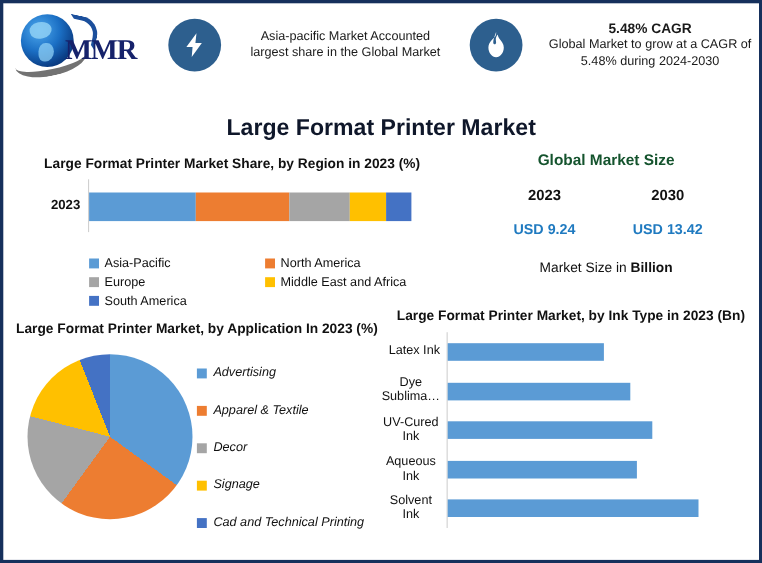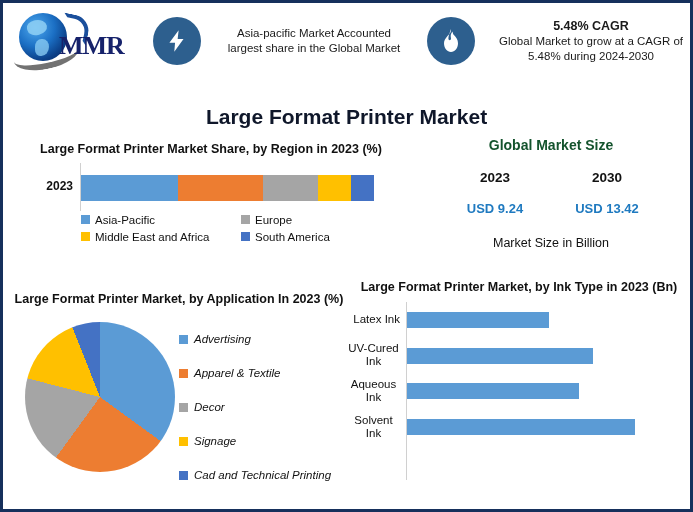--- a/index.html
+++ b/index.html
@@ -47,34 +47,34 @@
 
   
   .panel-region{position:absolute;left:8px;top:138px;width:400px;height:142px;}
   .chart-title{text-align:center;font-size:12.5px;font-weight:bold;color:#111;line-height:17px;}
   .region-plot{position:relative;margin-top:5px;height:48px;}
   .region-axis{position:absolute;left:69px;top:0;width:1px;height:48px;background:#d0d0d0;}
   .region-cat{position:absolute;left:0;top:16px;width:62px;text-align:right;
     font-size:12px;font-weight:bold;color:#111;}
   .stack{position:absolute;left:70px;top:12px;height:26px;width:293px;display:flex;}
   .stack span{height:26px;display:block;}
-  .region-legend{position:relative;margin-top:0;margin-left:70px;width:320px;
+  .region-legend{position:relative;margin-top:20px;margin-left:70px;width:320px;
     display:flex;flex-wrap:wrap;}
   .region-legend .li{display:flex;align-items:center;width:160px;height:17px;font-size:11.5px;color:#111;}
   .region-legend .sw{width:9px;height:9px;margin-right:5px;flex:0 0 9px;}
 
   
   .panel-size{position:absolute;left:412px;top:130px;width:272px;height:148px;text-align:center;}
   .size-head{font-size:14px;font-weight:bold;color:#14532d;margin-top:4px;}
   .size-years{display:flex;justify-content:center;margin-top:17px;}
   .size-years div{width:112px;font-size:13.5px;font-weight:bold;color:#111;}
   .size-vals{display:flex;justify-content:center;margin-top:16px;}
   .size-vals div{width:112px;font-size:13px;font-weight:bold;color:#1f7ac0;}
   .size-foot{margin-top:20px;font-size:12.5px;color:#111;}
-  .size-foot b{font-weight:normal;margin-top:16px;}
+  .size-foot b{font-weight:bold;margin-top:16px;}
 
   
   .panel-pie{position:absolute;left:8px;top:288px;width:336px;height:218px;}
   .pie-wrap{position:relative;margin-top:6px;height:178px;}
   .pie{position:absolute;left:14px;top:8px;width:150px;height:150px;border-radius:50%;}
   .pie-legend{position:absolute;left:168px;top:8px;width:168px;}
   .pie-legend .li{display:flex;align-items:center;height:34px;font-size:11.5px;color:#111;font-style:italic;}
   .pie-legend .sw{width:9px;height:9px;margin-right:6px;flex:0 0 9px;}
 
   
@@ -137,20 +137,24 @@
         <span style="width:11%;background:#ffc000"></span>
         <span style="width:8%;background:#4472c4"></span>
       </div>
     </div>
     <div class="region-legend">
       <div class="li">
         <span class="sw" style="background:#5b9bd5"></span>
         <span>Asia-Pacific</span>
       </div>
       <div class="li">
+        <span class="sw" style="background:#ed7d31"></span>
+        <span>North America</span>
+      </div>
+      <div class="li">
         <span class="sw" style="background:#a5a5a5"></span>
         <span>Europe</span>
       </div>
       <div class="li">
         <span class="sw" style="background:#ffc000"></span>
         <span>Middle East and Africa</span>
       </div>
       <div class="li">
         <span class="sw" style="background:#4472c4"></span>
         <span>South America</span>
@@ -204,20 +208,24 @@
 
   <div class="panel-ink">
     <div class="chart-title">Large Format Printer Market, by Ink Type in 2023 (Bn)</div>
     <div class="ink-plot">
       <div class="ink-axis"></div>
       <div class="ink-row">
         <div class="ink-lab">Latex Ink</div>
         <div class="ink-bar" id="ink-bar-0" style="width: 141.8px; background: rgb(91, 155, 213);"></div>
       </div>
       <div class="ink-row">
+        <div class="ink-lab">Dye Sublima…</div>
+        <div class="ink-bar" id="ink-bar-1" style="width: 165.9px; background: rgb(91, 155, 213);"></div>
+      </div>
+      <div class="ink-row">
         <div class="ink-lab">UV-Cured Ink</div>
         <div class="ink-bar" id="ink-bar-2" style="width: 186.1px; background: rgb(91, 155, 213);"></div>
       </div>
       <div class="ink-row">
         <div class="ink-lab">Aqueous Ink</div>
         <div class="ink-bar" id="ink-bar-3" style="width: 171.6px; background: rgb(91, 155, 213);"></div>
       </div>
       <div class="ink-row">
         <div class="ink-lab">Solvent Ink</div>
         <div class="ink-bar" id="ink-bar-4" style="width: 227.6px; background: rgb(91, 155, 213);"></div>

